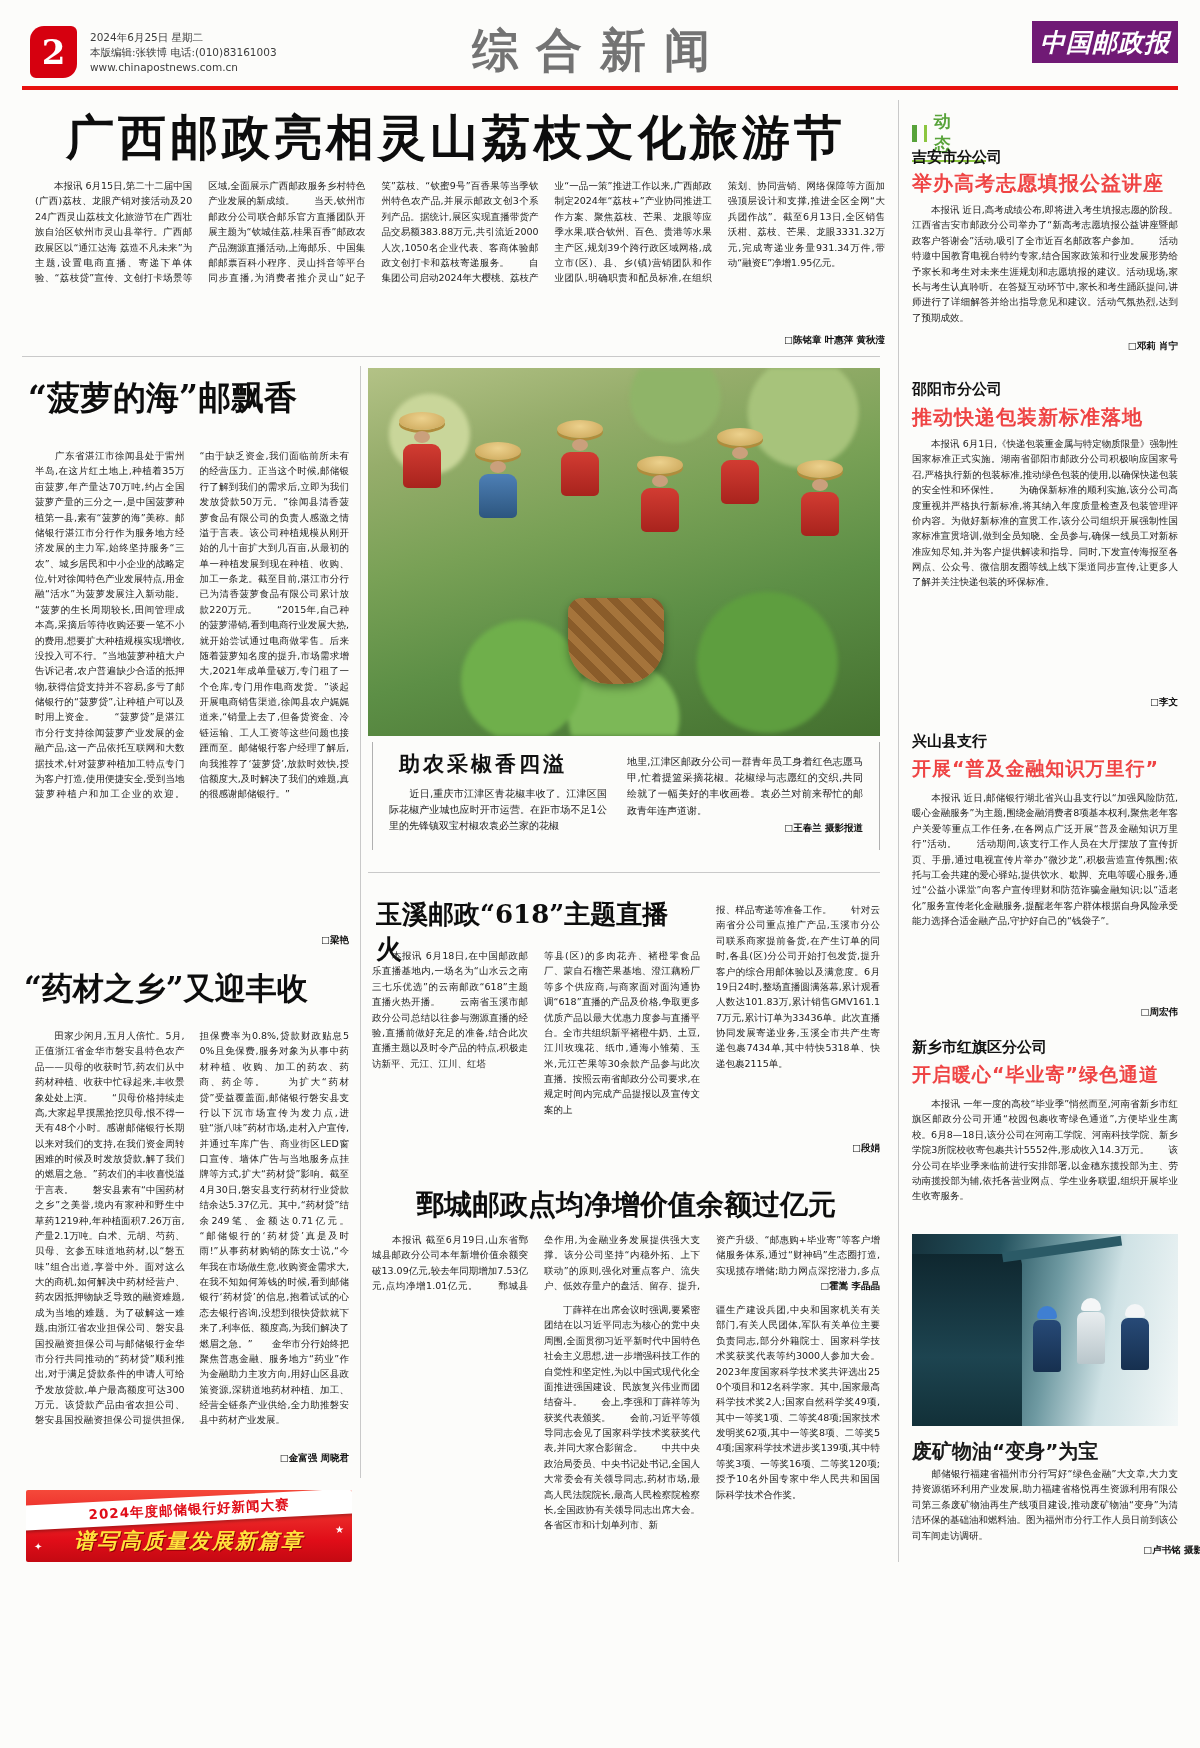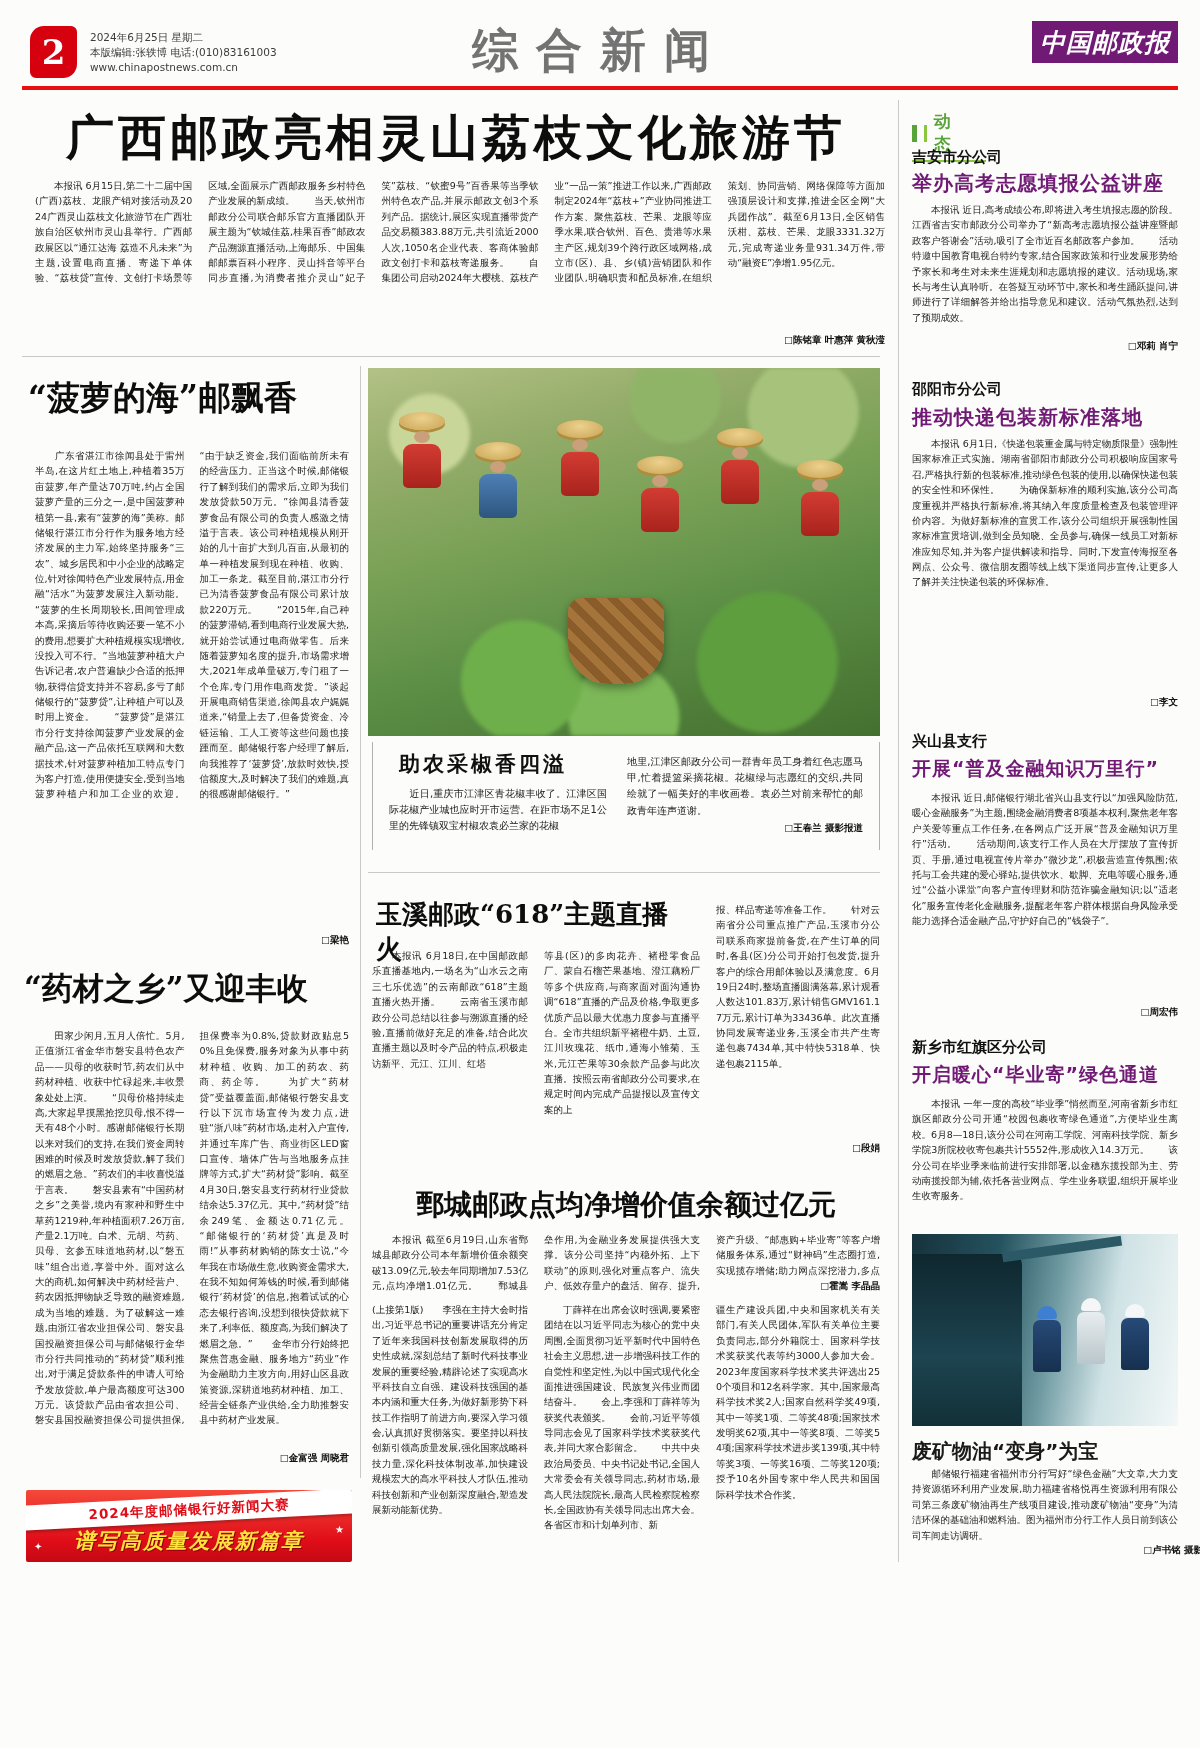--- a/index.html
+++ b/index.html
@@ -26,21 +26,21 @@
   .lead-headline{left:30px;top:106px;width:852px;text-align:center;font-size:48px;font-weight:900;
            color:#0d0d0d;letter-spacing:4px;}
   .serif-title{font-family:"DejaVu Serif","Liberation Serif",serif;font-weight:900;color:#0d0d0d;}
   
   .caption-block{left:372px;top:742px;width:508px;height:108px;border-left:1px solid #b0b0b0;
            border-right:1px solid #b0b0b0;box-sizing:border-box;padding:6px 16px 0 16px;
            display:flex;gap:20px;}
   .caption-title{font-size:21px;font-weight:bold;letter-spacing:3px;color:#111;margin:2px 0 8px 10px;}
   
   .org{font-size:15px;font-weight:bold;color:#111;}
-  .brief-title{font-size:19px;font-weight:bold;color:#701a75;letter-spacing:1px;}
+  .brief-title{font-size:19px;font-weight:bold;color:#ef4444;letter-spacing:1px;}
   .dongtai{display:flex;align-items:center;gap:7px;border-bottom:2px solid #8cc63f;padding-bottom:4px;width:74px;}
   .dt-bar1{width:5px;height:17px;background:#58a33a;}
   .dt-bar2{width:3px;height:17px;background:#8cc63f;}
   .dt-text{font-size:17px;font-weight:bold;color:#58a33a;letter-spacing:5px;}
   
   .banner{left:26px;top:1490px;width:326px;height:72px;background:linear-gradient(180deg,#f5493a 0%,#e00d18 70%,#c40912 100%);
           overflow:hidden;border-radius:2px;}
   .ribbon{position:absolute;top:7px;left:-10px;right:-10px;height:25px;background:#fff;
           transform:rotate(-3deg);display:flex;align-items:center;justify-content:center;
           box-shadow:0 2px 3px rgba(0,0,0,.25);}
@@ -172,21 +172,20 @@
   <div class="abs body-text" style="left:544px;top:948px;width:156px;height:210px;">等县(区)的多肉花卉、褚橙零食品厂、蒙自石榴芒果基地、澄江藕粉厂等多个供应商,与商家面对面沟通协调“618”直播的产品及价格,争取更多优质产品以最大优惠力度参与直播平台。全市共组织新平褚橙牛奶、土豆,江川玫瑰花、纸巾,通海小雏菊、玉米,元江芒果等30余款产品参与此次直播。按照云南省邮政分公司要求,在规定时间内完成产品提报以及宣传文案的上</div>
   <div class="abs body-text" style="left:716px;top:902px;width:164px;height:238px;">报、样品寄递等准备工作。　　针对云南省分公司重点推广产品,玉溪市分公司联系商家提前备货,在产生订单的同时,各县(区)分公司开始打包发货,提升客户的综合用邮体验以及满意度。6月19日24时,整场直播圆满落幕,累计观看人数达101.83万,累计销售GMV161.17万元,累计订单为33436单。此次直播协同发展寄递业务,玉溪全市共产生寄递包裹7434单,其中特快5318单、快递包裹2115单。</div>
   <div class="abs byline" style="left:760px;top:1142px;width:120px;">□段娟</div>
 
   <div class="abs serif-title" style="left:372px;top:1186px;width:508px;font-size:28px;text-align:center;">鄄城邮政点均净增价值余额过亿元</div>
   <div class="abs body-text" style="left:372px;top:1232px;width:156px;height:62px;">　　本报讯 截至6月19日,山东省鄄城县邮政分公司本年新增价值余额突破13.09亿元,较去年同期增加7.53亿元,点均净增1.01亿元。　　鄄城县分公司成立“揽储先锋队”,深入基层,靠前指挥,提士气、鼓干劲、教技巧,切实发挥战斗堡</div>
   <div class="abs body-text" style="left:544px;top:1232px;width:156px;height:62px;">垒作用,为金融业务发展提供强大支撑。该分公司坚持“内稳外拓、上下联动”的原则,强化对重点客户、流失户、低效存量户的盘活、留存、提升,积极推动“邮储生活”平台运营,助力“邮惠万家银行”建设;依托“邮储生活”平台及CRM系统,通过客户</div>
   <div class="abs body-text" style="left:716px;top:1232px;width:164px;height:48px;">资产升级、“邮惠购+毕业寄”等客户增储服务体系,通过“财神码”生态圈打造,实现揽存增储;助力网点深挖潜力,多点触达,丰富营销手段,多次组织开展团队营销。</div>
   <div class="abs byline" style="left:740px;top:1280px;width:140px;">□霍嵩 李晶晶</div>
 
-  <div class="abs body-text" style="left:372px;top:1302px;width:156px;height:260px;">(上接第1版)　　李强在主持大会时指出,习近平总书记的重要讲话充分肯定了近年来我国科技创新发展取得的历史性成就,深刻总结了新时代科技事业发展的重要经验,精辟论述了实现高水平科技自立自强、建设科技强国的基本内涵和重大任务,为做好新形势下科技工作指明了前进方向,要深入学习领会,认真抓好贯彻落实。要坚持以科技创新引领高质量发展,强化国家战略科技力量,深化科技体制改革,加快建设规模宏大的高水平科技人才队伍,推动科技创新和产业创新深度融合,塑造发展新动能新优势。</div>
   <div class="abs body-text" style="left:544px;top:1302px;width:156px;height:260px;">　　丁薛祥在出席会议时强调,要紧密团结在以习近平同志为核心的党中央周围,全面贯彻习近平新时代中国特色社会主义思想,进一步增强科技工作的自觉性和坚定性,为以中国式现代化全面推进强国建设、民族复兴伟业而团结奋斗。　　会上,李强和丁薛祥等为获奖代表颁奖。　　会前,习近平等领导同志会见了国家科学技术奖获奖代表,并同大家合影留念。　　中共中央政治局委员、中央书记处书记,全国人大常委会有关领导同志,药材市场,最高人民法院院长,最高人民检察院检察长,全国政协有关领导同志出席大会。　　各省区市和计划单列市、新</div>
   <div class="abs body-text" style="left:716px;top:1302px;width:164px;height:260px;">疆生产建设兵团,中央和国家机关有关部门,有关人民团体,军队有关单位主要负责同志,部分外籍院士、国家科学技术奖获奖代表等约3000人参加大会。　　2023年度国家科学技术奖共评选出250个项目和12名科学家。其中,国家最高科学技术奖2人;国家自然科学奖49项,其中一等奖1项、二等奖48项;国家技术发明奖62项,其中一等奖8项、二等奖54项;国家科学技术进步奖139项,其中特等奖3项、一等奖16项、二等奖120项;授予10名外国专家中华人民共和国国际科学技术合作奖。</div>
 
   <div class="abs dongtai" style="left:912px;top:110px;">
     <span class="dt-bar1"></span>
     <span class="dt-bar2"></span>
     <span class="dt-text">动 态</span>
   </div>
 
   <div class="abs org" style="left:912px;top:148px;width:266px;">吉安市分公司</div>

